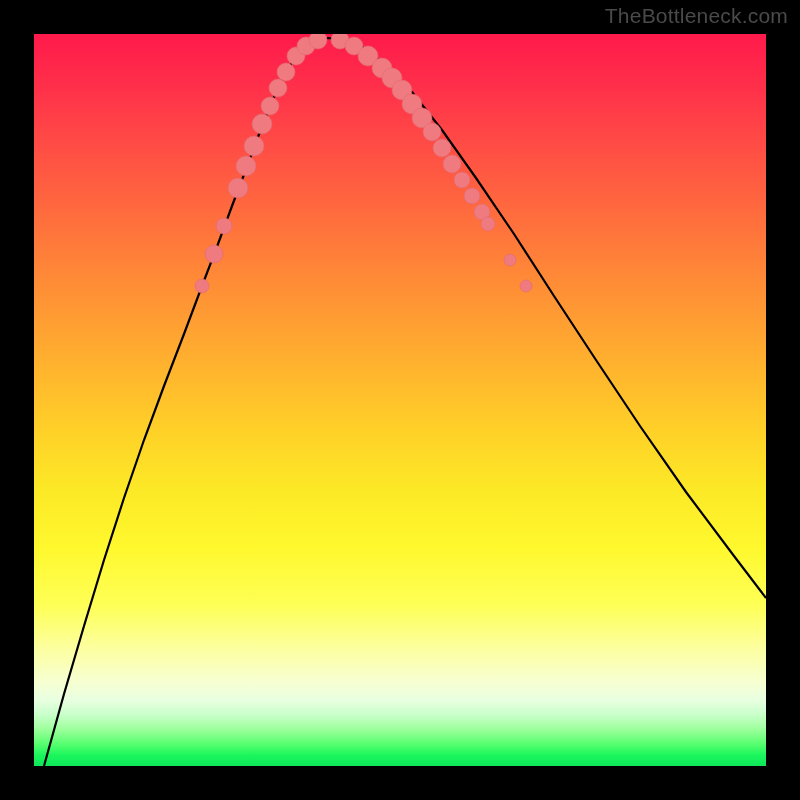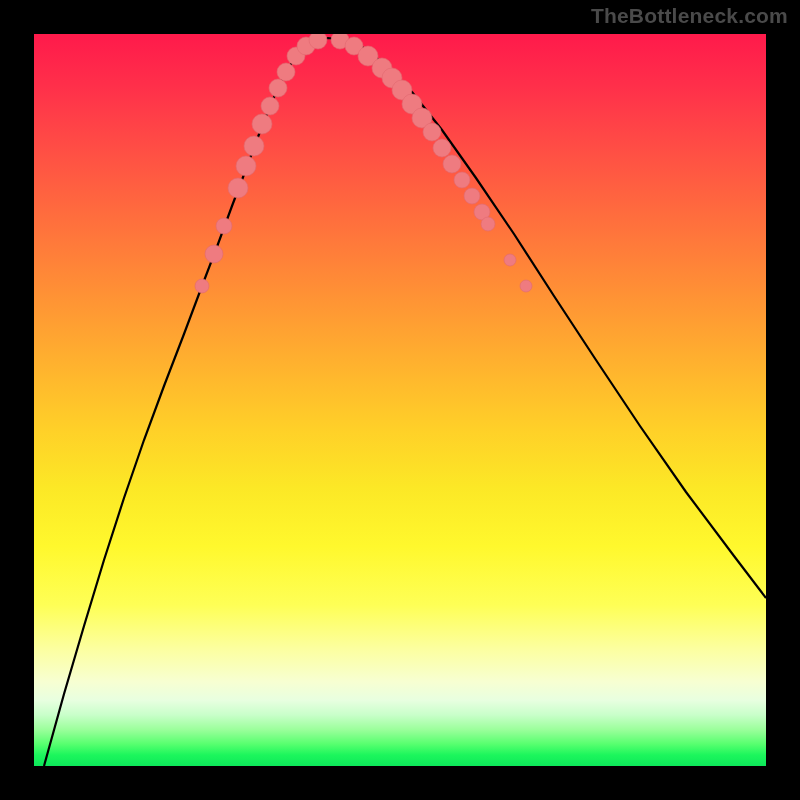--- a/index.html
+++ b/index.html
@@ -54,21 +54,21 @@
   .svg-layer {
     position: absolute;
     inset: 0;
   }
   .watermark {
     position: absolute;
     top: 4px;
     right: 12px;
     color: #4a4a4a;
     font-size: 21px;
-    font-weight: 700;
+    font-weight: 400;
     letter-spacing: 0.2px;
     text-align: center;
   }
 </style>
 </head>
 <body>
 
 <div class="frame">
   <div class="plot-area">
     <div class="gradient-bg"></div>

